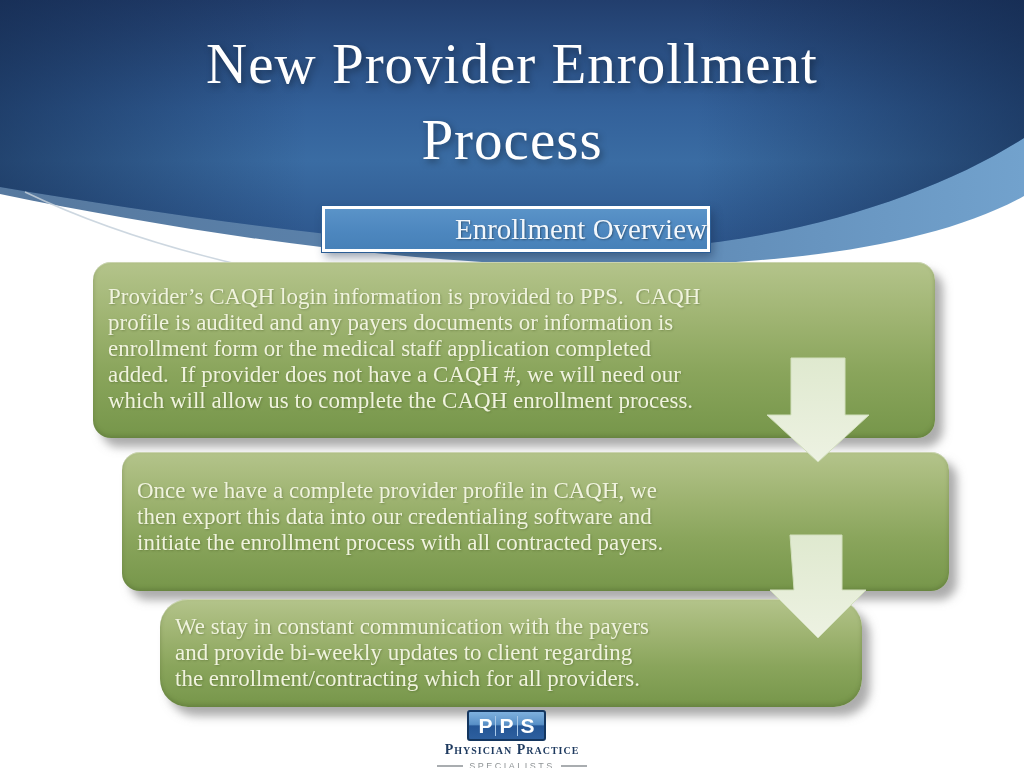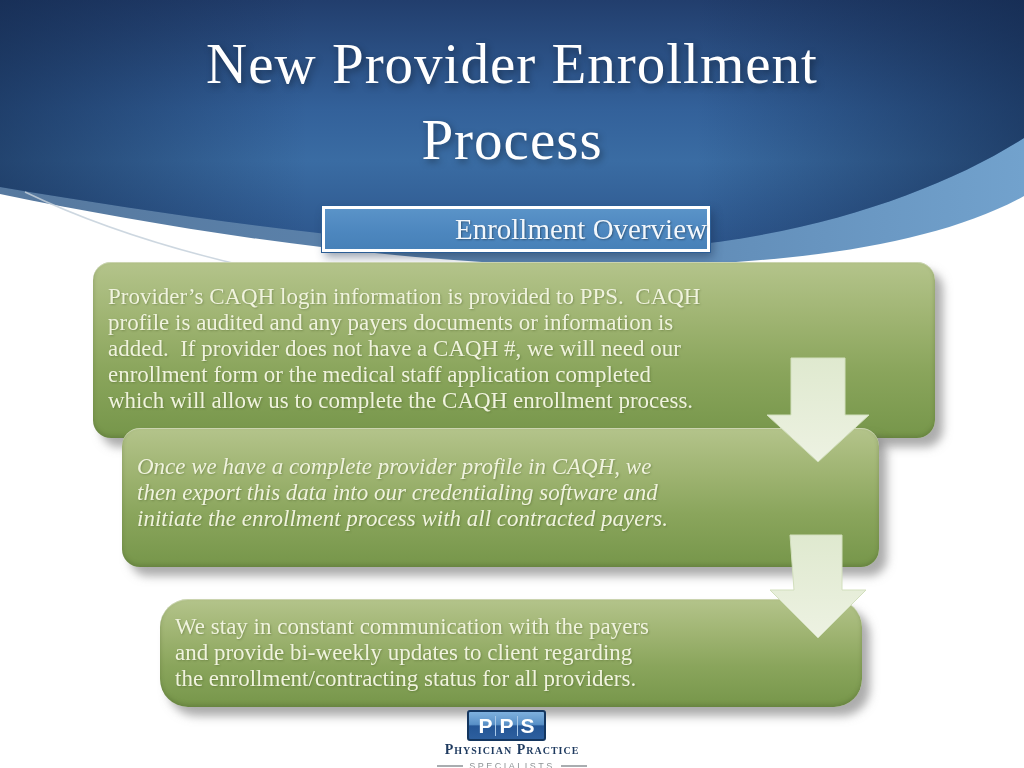--- a/index.html
+++ b/index.html
@@ -30,21 +30,21 @@
     background:linear-gradient(180deg,#b4c48b 0%,#9fb472 32%,#8aa55c 62%,#76964a 100%);
     box-shadow:8px 9px 10px rgba(104,104,104,.55),
                inset 0 1px 0 rgba(255,255,255,.35),
                inset 0 -2px 4px rgba(70,90,40,.35);
   }
   .step-text{color:#f0f3de;font-size:23px;line-height:26px;
     text-shadow:1px 1px 2px rgba(60,80,30,.35);}
   .step-text span{display:block;white-space:pre;}
   .step1{left:93px;top:262px;width:842px;height:176px;}
   .step1 .step-text{position:absolute;left:15px;top:22px;}
-  .step2{left:122px;top:428px;width:757px;height:139px;font-style:italic;}
+  .step2{left:122px;top:452px;width:827px;height:139px;}
   .step2 .step-text{position:absolute;left:15px;top:26px;}
   .step3{left:160px;top:599px;width:702px;height:108px;border-radius:28px;}
   .step3 .step-text{position:absolute;left:15px;top:15px;}
   
   .arrow{position:absolute;}
   
   .logo{position:absolute;left:0;top:708px;width:1024px;}
   .logo-badge{
     position:absolute;left:467px;top:2px;width:79px;height:31px;
     box-sizing:border-box;border:2px solid #14365f;border-radius:3px;
@@ -107,39 +107,39 @@
   </div>
 
   <div class="overview-banner">
     <span>Enrollment Overview</span>
   </div>
 
   <div class="step step1">
     <div class="step-text">
       <span>Provider’s CAQH login information is provided to PPS.  CAQH</span>
       <span>profile is audited and any payers documents or information is</span>
+      <span>enrollment form or the medical staff application completed</span>
       <span>added.  If provider does not have a CAQH #, we will need our</span>
-      <span>enrollment form or the medical staff application completed</span>
       <span>which will allow us to complete the CAQH enrollment process.</span>
     </div>
   </div>
 
   <div class="step step2">
     <div class="step-text">
       <span>Once we have a complete provider profile in CAQH, we</span>
       <span>then export this data into our credentialing software and</span>
       <span>initiate the enrollment process with all contracted payers.</span>
     </div>
   </div>
 
   <div class="step step3">
     <div class="step-text">
       <span>We stay in constant communication with the payers</span>
       <span>and provide bi-weekly updates to client regarding</span>
-      <span>the enrollment/contracting status for all providers.</span>
+      <span>the enrollment/contracting which for all providers.</span>
     </div>
   </div>
 
   <svg class="arrow" style="left:760px;top:350px;" width="115" height="118" viewBox="0 0 115 118">
     <defs>
       <linearGradient id="arrowGrad1" x1="0" y1="0" x2="0" y2="1">
         <stop offset="0" stop-color="#dfe9cf"></stop>
         <stop offset="1" stop-color="#edf2e2"></stop>
       </linearGradient>
     </defs>

